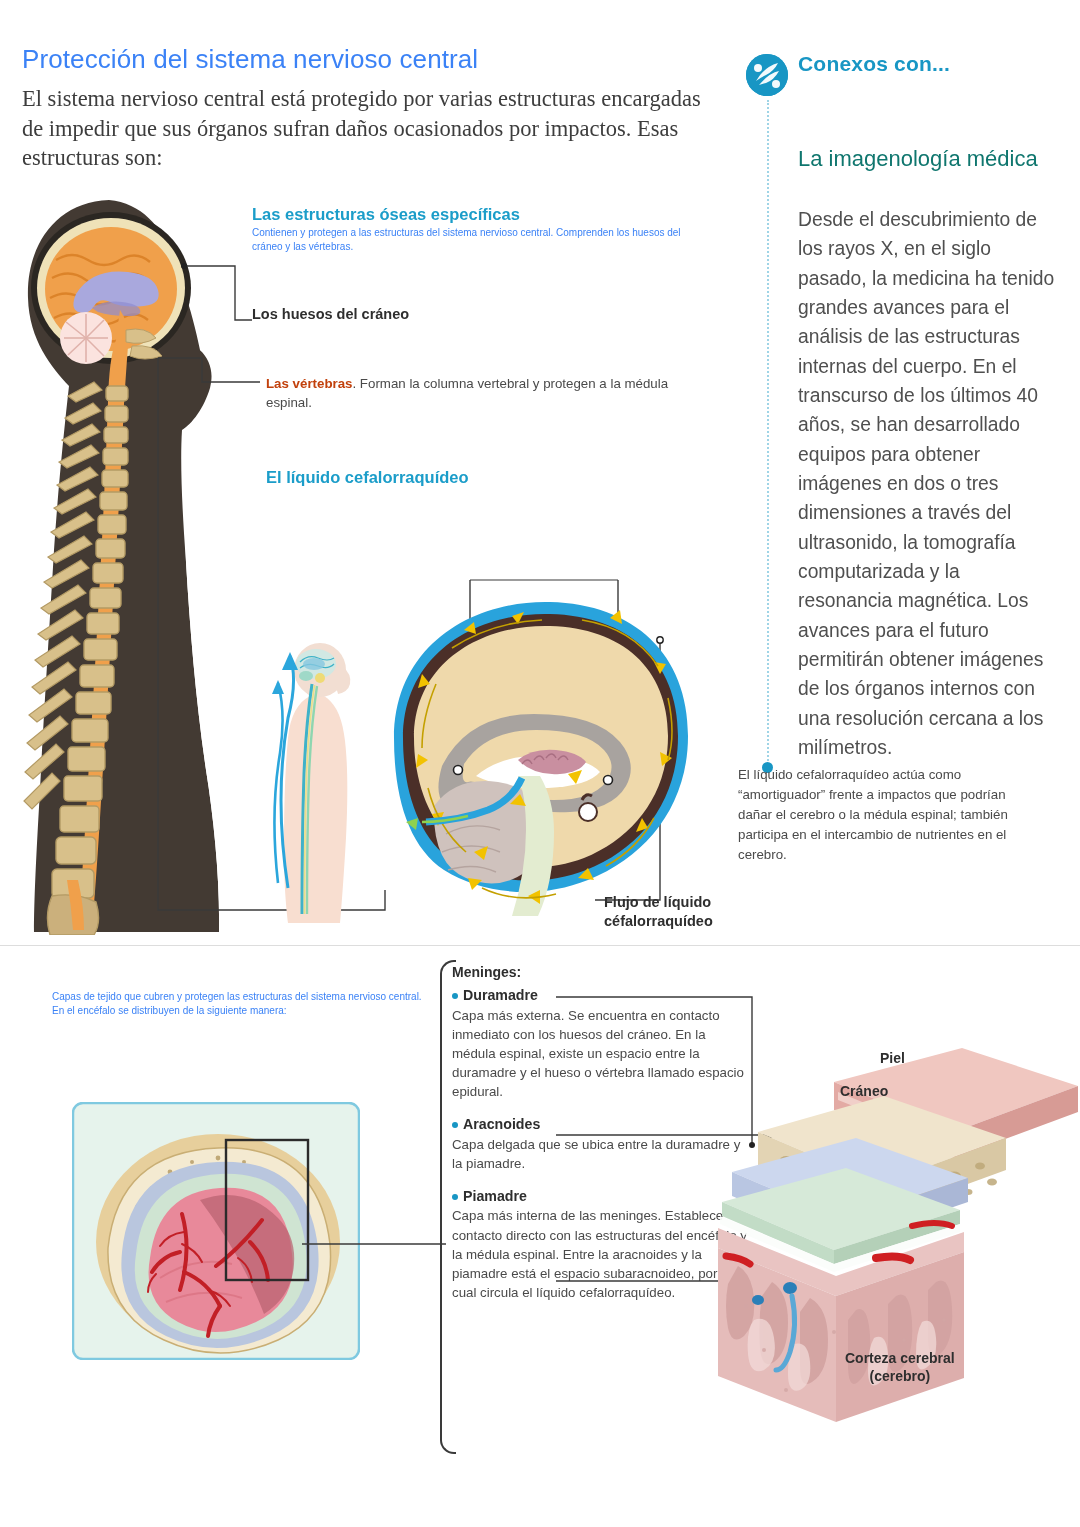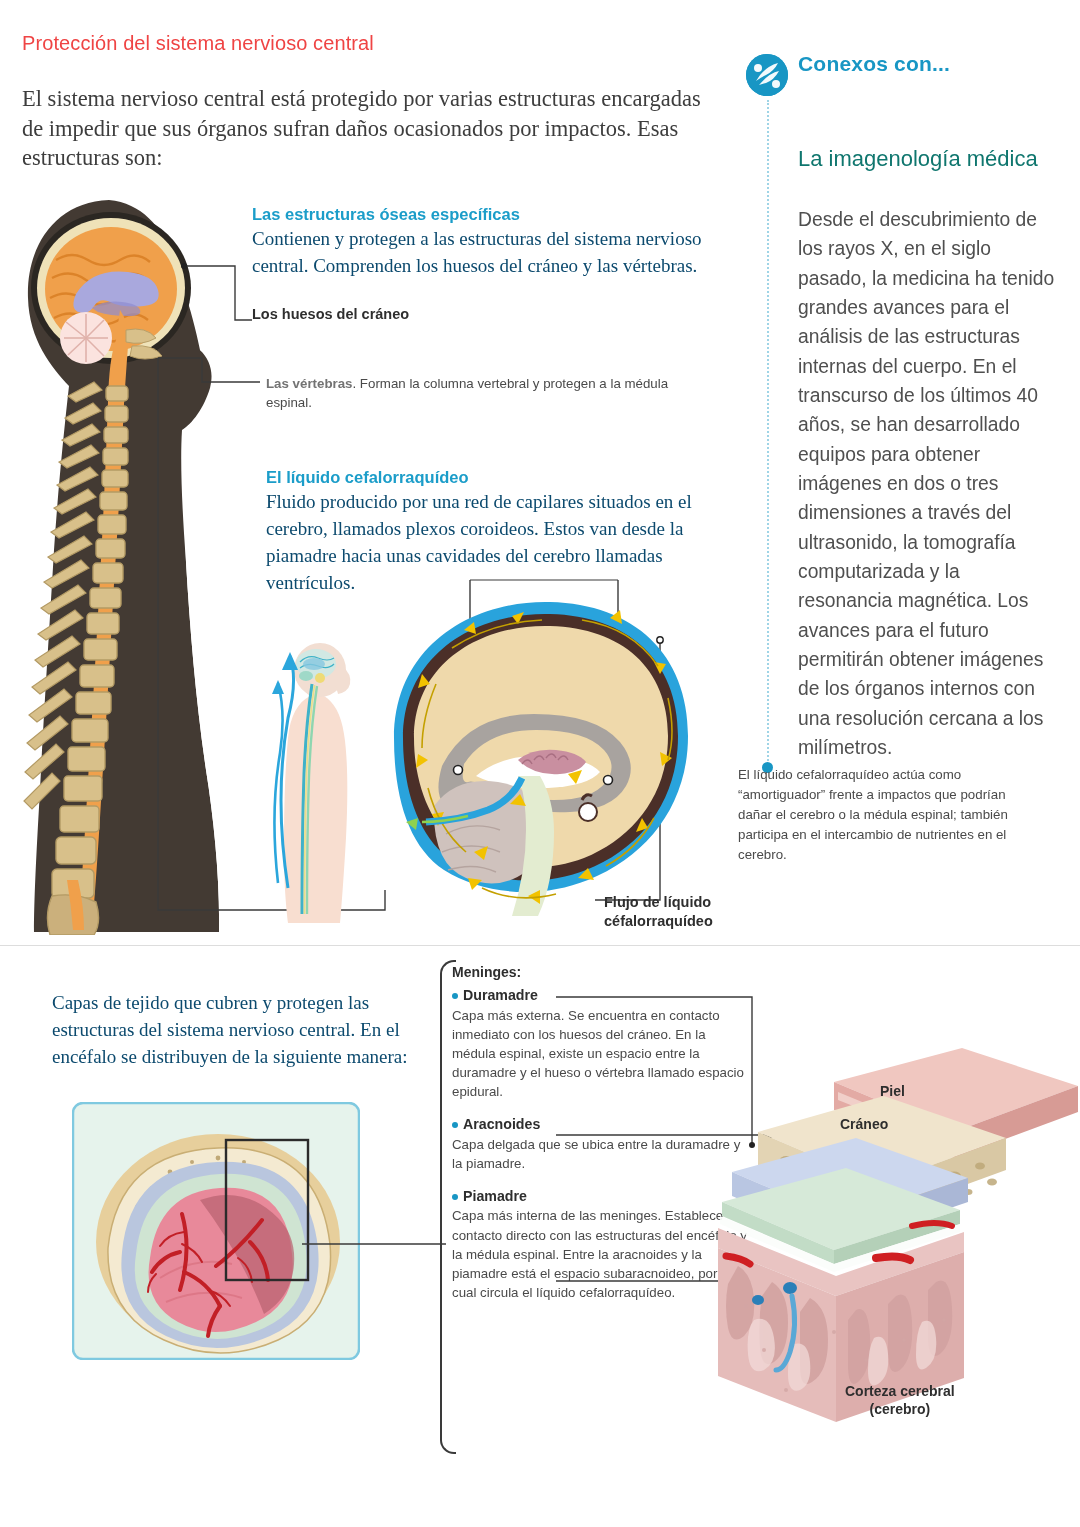--- a/index.html
+++ b/index.html
@@ -2,31 +2,31 @@
 <html lang="es"><head>
 <meta charset="utf-8">
 <title>Protección del sistema nervioso central</title>
 <style>
   html,body{margin:0;padding:0;background:#ffffff;}
   body{width:1080px;height:1527px;position:relative;overflow:hidden;
        font-family:"Liberation Sans", sans-serif;color:#3a3a3a;}
 
   
   .page-title{
-    position:absolute;left:22px;top:32px;width:700px;
-    font-size:20px;font-weight:400;color:#ef4444;letter-spacing:.1px;
+    position:absolute;left:22px;top:44px;width:700px;
+    font-size:26px;font-weight:400;color:#3b82f6;letter-spacing:.1px;
   }
   .intro{
     position:absolute;left:22px;top:84px;width:690px;
     font-family:"Liberation Serif", serif;
     font-size:22.5px;line-height:1.32;color:#3d3d3d;
   }
   .blk{position:absolute;}
   .blk .hd{font-size:16.5px;font-weight:bold;color:#1b9dc9;margin-bottom:2px;}
-  .blk .bd{font-size:19px;line-height:1.42;color:#0c4a6e;font-family:Liberation Serif, serif;}
+  .blk .bd{font-size:10px;line-height:1.42;color:#3b82f6;}
 
   
   #lbl-bones{left:252px;top:205px;width:450px;}
   #lbl-skull{left:252px;top:306px;width:300px;font-size:14.5px;font-weight:bold;color:#2e2e2e;}
   #lbl-vert{left:266px;top:374px;width:420px;font-size:13.3px;line-height:1.45;color:#4a4a4a;}
   #lbl-csf{left:266px;top:468px;width:440px;}
   #lbl-flujo{left:604px;top:893px;width:190px;font-size:14.5px;font-weight:bold;color:#2e2e2e;line-height:1.3;}
 
   
   #sidebar{position:absolute;left:740px;top:50px;width:330px;}
@@ -76,21 +76,21 @@
     display:inline-block;width:6px;height:6px;border-radius:50%;
     background:#1896c4;vertical-align:middle;margin-right:5px;margin-top:-2px;
   }
   .brace{
     position:absolute;left:440px;top:960px;width:14px;height:490px;
     border:2px solid #3a3a3a;border-right:none;
     border-radius:14px 0 0 14px;
   }
 
   
-  .blk3d-lbl{position:absolute;font-size:14px;font-weight:bold;color:#2e2e2e;text-align:center;margin-top:33px;}
+  .blk3d-lbl{position:absolute;font-size:14px;font-weight:bold;color:#2e2e2e;text-align:center;}
   #lbl-piel{left:880px;top:1050px;}
   #lbl-craneo{left:840px;top:1083px;}
   #lbl-corteza{left:845px;top:1350px;line-height:1.25;}
 
   svg{display:block;}
   .illus{position:absolute;}
 </style>
 </head>
 <body>
 
@@ -194,26 +194,25 @@
   <path fill="#f0a04b" d="M64 690 q6 26 6 50 l-11 0 q-2 -26 -6 -50 Z"></path>
 </svg>
 
 <div class="blk" id="lbl-bones">
   <div class="hd">Las estructuras óseas específicas</div>
   <div class="bd">Contienen y protegen a las estructuras del sistema nervioso central. Comprenden los huesos del cráneo y las vértebras.</div>
 </div>
 <div class="blk" id="lbl-skull">Los huesos del cráneo</div>
 
 <div class="blk" id="lbl-vert">
-  <span style="font-weight:bold;color:#737373;">Las vértebras</span><span>. Forman la columna vertebral y protegen a la médula espinal.</span>
+  <span style="font-weight:bold;color:#c2410c;">Las vértebras</span><span>. Forman la columna vertebral y protegen a la médula espinal.</span>
 </div>
 
 <div class="blk" id="lbl-csf">
   <div class="hd">El líquido cefalorraquídeo</div>
-  <div class="bd">Fluido producido por una red de capilares situados en el cerebro, llamados plexos coroideos. Estos van desde la piamadre hacia unas cavidades del cerebro llamadas ventrículos.</div>
 </div>
 
 <svg class="illus" style="left:140px;top:250px;" width="580" height="670" viewBox="0 0 580 670">
   <g stroke="#3a3a3a" stroke-width="1.4" fill="none">
 
     <path d="M44 16 L95 16 L95 70 L112 70"></path>
     <circle cx="44" cy="16" r="3" fill="#222" stroke="none"></circle>
 
     <path d="M18 108 L62 108 L62 132 L120 132"></path>
 

